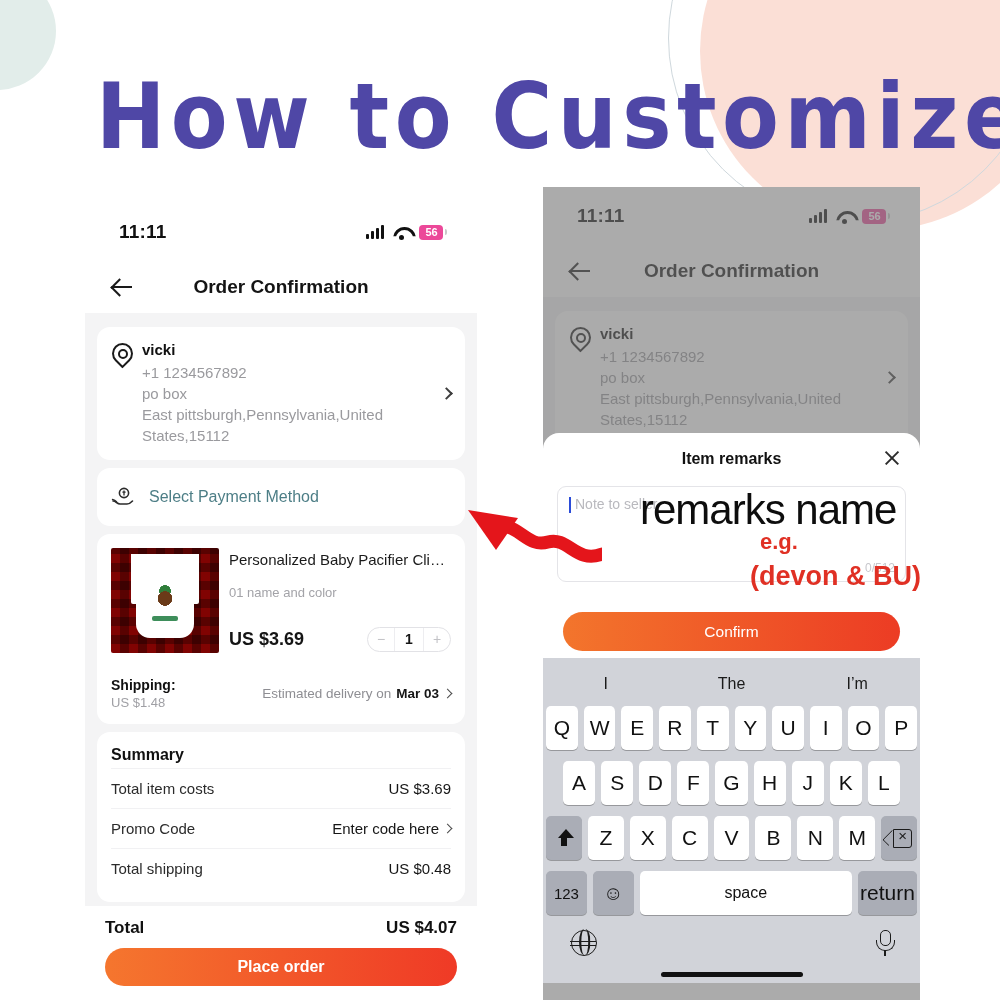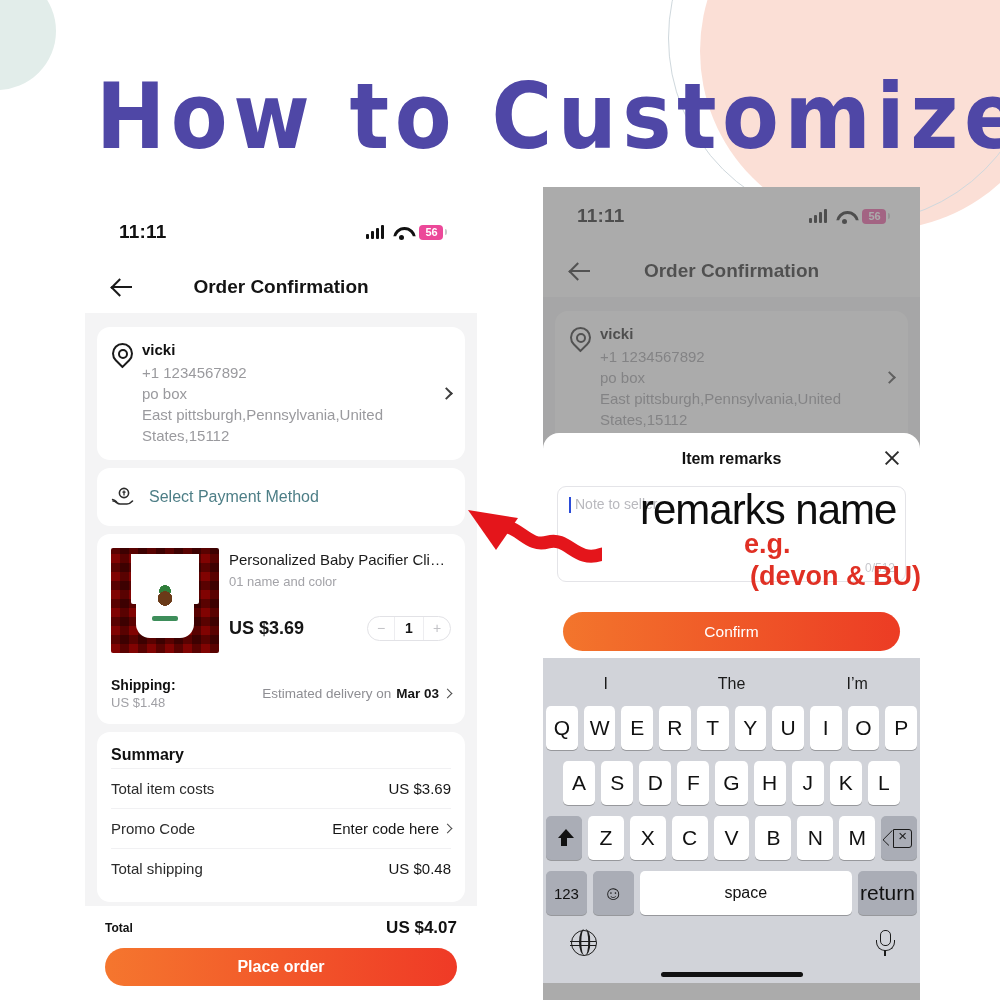--- a/index.html
+++ b/index.html
@@ -163,21 +163,21 @@
       radial-gradient(circle at 50% 55%, #6a3a18 0 32%, transparent 33%),
       radial-gradient(circle at 50% 30%, #2f7d3a 0 22%, transparent 23%);
     width: 30px; height: 30px; top: 18px;
   }
   .onesie::after {
     content:''; position:absolute; left:50%; top:52px; transform:translateX(-50%);
     width:26px;height:5px; background:#1c7a3e; border-radius:2px; opacity:.85;
   }
   .item-info { flex:1; min-width:0; padding-top:2px; }
   .item-title { font-size:15px; color:#1a1a1a; line-height:20px; white-space:nowrap; overflow:hidden; text-overflow:ellipsis; }
-  .item-variant { font-size:13px; color:#a3a3a8; margin-top:4px; }
+  .item-variant { font-size:13px; color:#a3a3a8; margin-top:15px; }
   .price-row { display:flex; align-items:center; margin-top:27px; }
   .price { font-size:18px; font-weight:bold; color:#151515; }
   .qty {
     margin-left:auto; display:flex; align-items:center; border:1px solid #e2e2e6;
     border-radius:14px; overflow:hidden; height:25px; background:#fff;
   }
   .qty span { width:26px; text-align:center; font-size:14px; color:#c2c2c6; line-height:23px; }
   .qty .num { width:30px; color:#151515; font-weight:bold; border-left:1px solid #ededf0; border-right:1px solid #ededf0; }
 
   .ship-row { display:flex; align-items:center; margin-top:13px; padding-top:11px; }
@@ -195,21 +195,21 @@
   }
   .sum-row:first-of-type { border-top:none; }
   .sum-val { font-size:15px; color:#161616; display:flex; align-items:center; gap:5px; }
 
   .disclaimer { font-size:12.5px; color:#b0b0b5; padding: 8px 16px 0; line-height:16px; }
 
   .bottom-bar {
     position:absolute; left:0; right:0; bottom:0; background:#fff; padding: 8px 20px 14px;
   }
   .total-row { display:flex; align-items:center; justify-content:space-between; padding: 4px 0 10px; }
-  .total-lbl { font-size:12px; font-weight:bold; color:#111; }
+  .total-lbl { font-size:17px; font-weight:bold; color:#111; }
   .total-val { font-size:17px; font-weight:bold; color:#111; }
   .cta {
     height:38px; border-radius:19px; color:#fff; font-size:16px; font-weight:bold;
     display:flex; align-items:center; justify-content:center;
     background: linear-gradient(90deg,#f5762e 0%, #ef3a26 100%);
     border:none; width:100%; font-family:"Liberation Sans", sans-serif; cursor:pointer;
   }
 
   
   .phone-right {
@@ -315,21 +315,21 @@
     position:absolute; left:50%; transform:translateX(-50%); bottom:6px;
     width:142px; height:5px; background:#111; border-radius:3px;
   }
 
   
   .anno-remarks {
     position:absolute; left:640px; top:486px; font-size:42px; color:#0d0d0d;
     font-family:"Liberation Sans", sans-serif; white-space:nowrap; letter-spacing:-1px;
   }
   .anno-eg {
-    position:absolute; left:744px; top:529px; font-size:27px; color:#e03024;
+    position:absolute; left:760px; top:529px; font-size:22px; color:#e03024;
     font-weight:bold; font-family:"Liberation Sans", sans-serif;
   }
   .anno-devon {
     position:absolute; left:750px; top:561px; font-size:27px; color:#e03024;
     font-weight:bold; font-family:"Liberation Sans", sans-serif; white-space:nowrap;
   }
   .anno-arrow { position:absolute; left:452px; top:492px; width:150px; height:80px; }
 </style>
 </head>
 <body>

